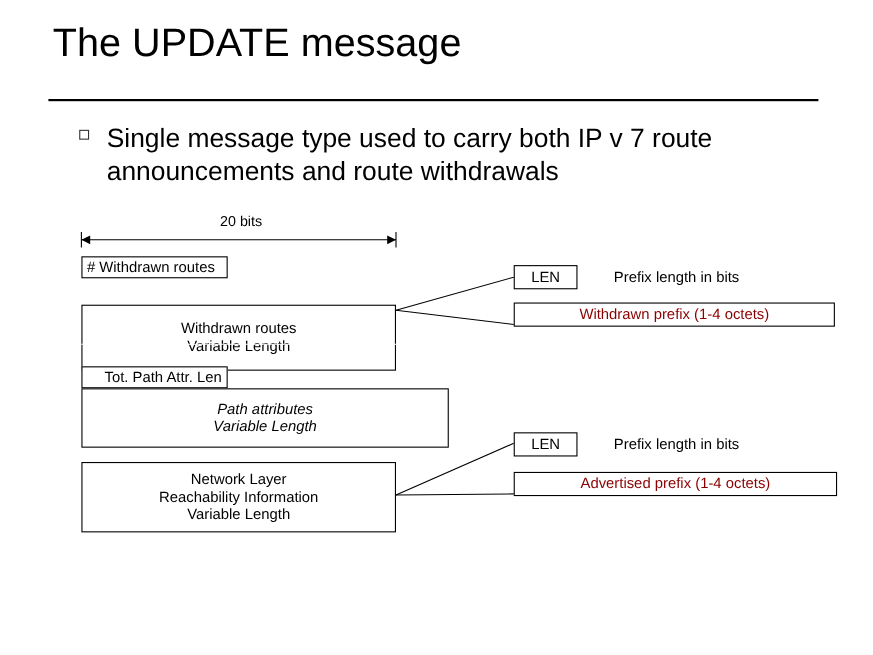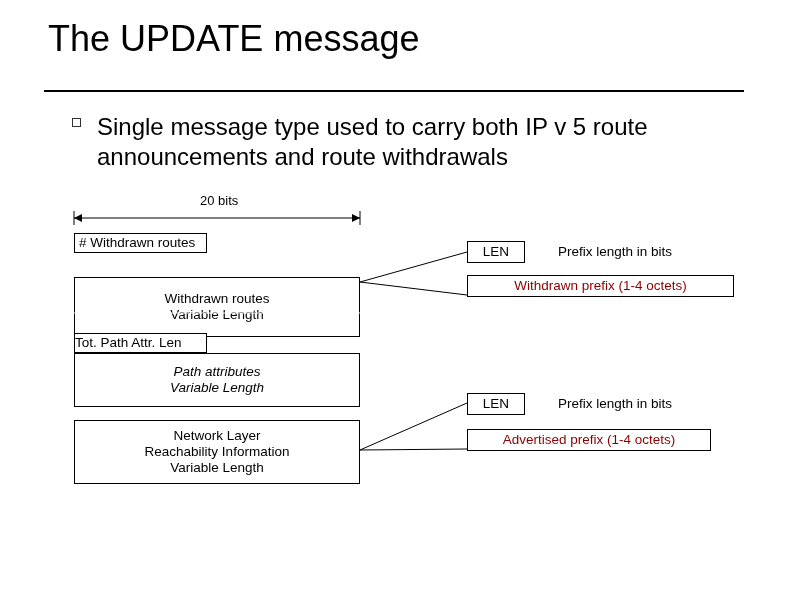--- a/index.html
+++ b/index.html
@@ -67,40 +67,40 @@
     pointer-events: none;
   }
   .brown { color: #8b0000; }
 </style>
 </head>
 <body>
 
 <div class="title">The UPDATE message</div>
 <div class="hr"></div>
 <div class="bullet"></div>
-<div class="sub">Single message type used to carry both IP v 5 route announcements and route withdrawals</div>
+<div class="sub">Single message type used to carry both IP v 7 route announcements and route withdrawals</div>
 <div class="bits-label">20 bits</div>
 
 <div class="cell" style="left:74px;top:233px;width:133px;height:20px;justify-content:flex-start;padding-left:4px;"># Withdrawn routes</div>
 <div class="cell" style="left:74px;top:253px;width:286px;height:60px;white-space:pre;margin-top:24px;">Withdrawn routes
 Variable Length</div>
-<div class="cell" style="left:74px;top:333px;width:133px;height:20px;justify-content:flex-start;padding-left:0;">Tot. Path Attr. Len</div>
-<div class="cell" style="left:74px;top:353px;width:286px;height:54px;font-style:italic;white-space:pre;">Path attributes
+<div class="cell" style="left:74px;top:333px;width:133px;height:20px;justify-content:flex-start;padding-left:20px;">Tot. Path Attr. Len</div>
+<div class="cell" style="left:74px;top:353px;width:334px;height:54px;font-style:italic;white-space:pre;">Path attributes
 Variable Length</div>
 <div class="cell" style="left:74px;top:420px;width:286px;height:64px;white-space:pre;text-align:center;">Network Layer
 Reachability Information
 Variable Length</div>
 
 <div class="cell" style="left:467px;top:241px;width:58px;height:22px;">LEN</div>
 <div style="position:absolute;left:558px;top:244px;font-size:13.5px;">Prefix length in bits</div>
-<div class="cell brown" style="left:467px;top:275px;width:267px;height:22px;">Withdrawn prefix (1-4 octets)</div>
+<div class="cell brown" style="left:467px;top:275px;width:292px;height:22px;">Withdrawn prefix (1-4 octets)</div>
 
 <div class="cell" style="left:467px;top:393px;width:58px;height:22px;">LEN</div>
 <div style="position:absolute;left:558px;top:396px;font-size:13.5px;">Prefix length in bits</div>
-<div class="cell brown" style="left:467px;top:429px;width:244px;height:22px;">Advertised prefix (1-4 octets)</div>
+<div class="cell brown" style="left:467px;top:429px;width:294px;height:22px;">Advertised prefix (1-4 octets)</div>
 
 <svg class="ov">
 
   <line x1="74" y1="218" x2="360" y2="218" stroke="#000" stroke-width="1"></line>
   <polygon points="74,218 82,214 82,222" fill="#000"></polygon>
   <polygon points="360,218 352,214 352,222" fill="#000"></polygon>
   <line x1="74" y1="211" x2="74" y2="225" stroke="#000"></line>
   <line x1="360" y1="211" x2="360" y2="225" stroke="#000"></line>
 
   <line x1="360" y1="282" x2="467" y2="252" stroke="#000"></line>

